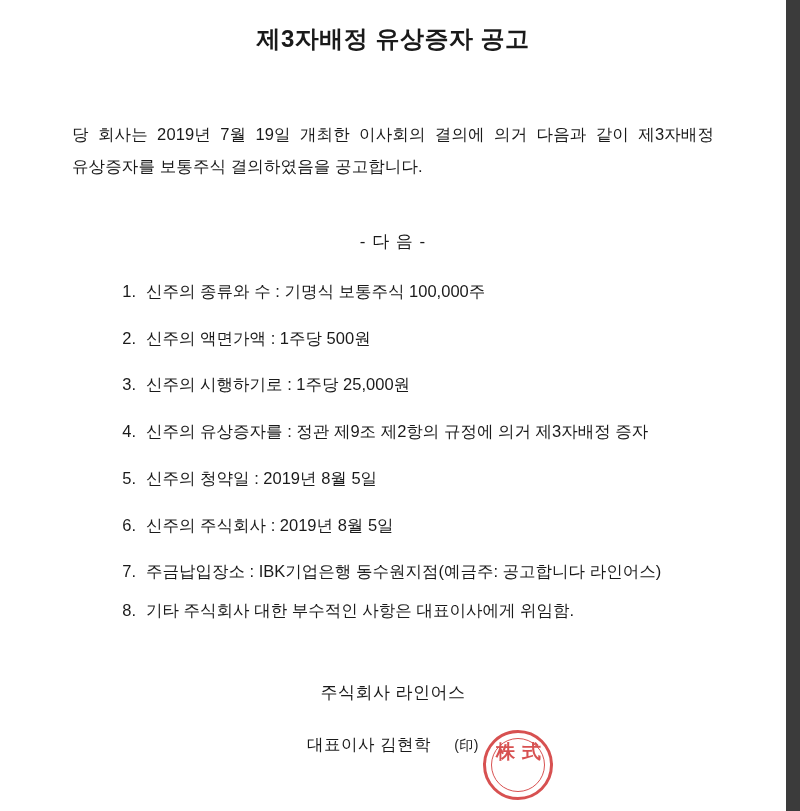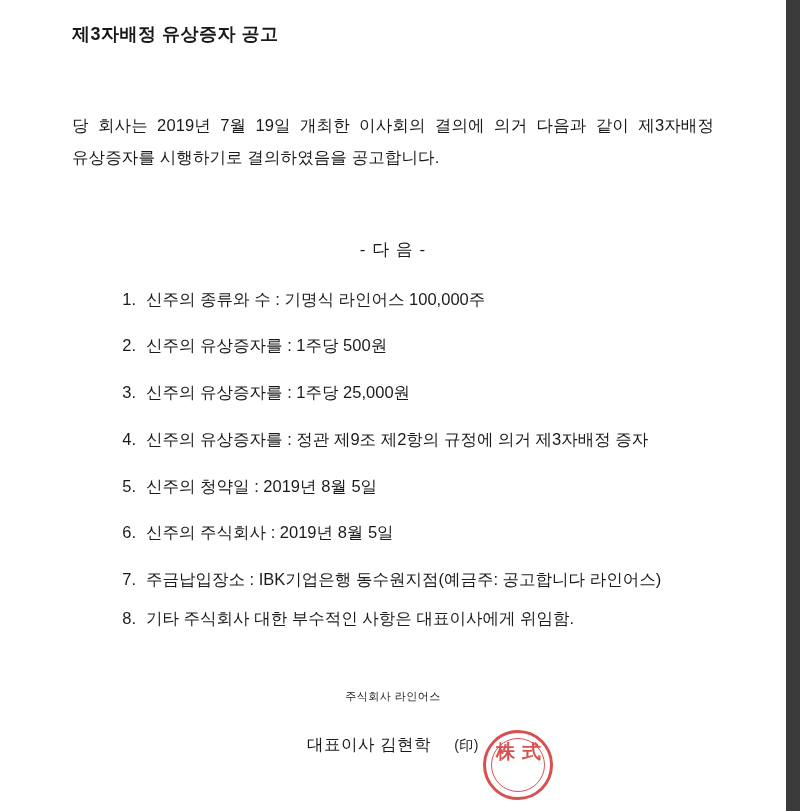--- a/index.html
+++ b/index.html
@@ -37,42 +37,42 @@
 
   .page {
     position: relative;
     width: 786px;
     height: 811px;
     box-sizing: border-box;
     padding: 0 72px;
   }
 
   .doc-title {
-    text-align: left;
-    font-size: 18px;
+    text-align: center;
+    font-size: 24px;
     font-weight: bold;
     letter-spacing: 0.5px;
     margin: 22px 0 0 0;
     padding: 0;
     line-height: 1.4;
   }
 
   .intro {
     margin: 62px 0 0 0;
     font-size: 16.5px;
     line-height: 1.95;
     letter-spacing: 0.1px;
     text-align: justify;
     word-break: keep-all;
   }
 
   .next-label {
     text-align: center;
     font-size: 17px;
-    margin: 64px 0 0 0;
+    margin: 48px 0 0 0;
     letter-spacing: 1px;
   }
 
   ol.items {
     list-style: none;
     margin: 26px 0 0 0;
     padding: 0 0 0 38px;
     font-size: 16.5px;
   }
   ol.items li {
@@ -97,21 +97,21 @@
 
   .date-line {
     text-align: center;
     font-size: 16.5px;
     margin: 52px 0 0 0;
     letter-spacing: 0.5px;
   }
 
   .company {
     text-align: center;
-    font-size: 11px;
+    font-size: 17px;
     margin: 58px 0 0 0;
     letter-spacing: 0.5px;
   }
 
   .signer-row {
     position: relative;
     text-align: center;
     font-size: 16.5px;
     margin: 30px 0 0 0;
     letter-spacing: 0.5px;
@@ -166,36 +166,36 @@
 <body>
 
 <div class="right-strip">
   <div class="bar"></div>
 </div>
 
 <div class="page">
 
   <h1 class="doc-title">제3자배정 유상증자 공고</h1>
 
-  <p class="intro">당 회사는 2019년 7월 19일 개최한 이사회의 결의에 의거 다음과 같이 제3자배정 유상증자를 시행하기로 결의하였음을 공고합니다.</p>
+  <p class="intro">당 회사는 2019년 7월 19일 개최한 이사회의 결의에 의거 다음과 같이 제3자배정 유상증자를 보통주식 결의하였음을 공고합니다.</p>
 
   <div class="next-label">-  다   음  -</div>
 
   <ol class="items">
     <li>
       <span class="num">1.</span>
-      <span class="txt">신주의 종류와 수 : 기명식 라인어스 100,000주</span>
+      <span class="txt">신주의 종류와 수 : 기명식 보통주식 100,000주</span>
     </li>
     <li>
       <span class="num">2.</span>
-      <span class="txt">신주의 유상증자를 : 1주당 500원</span>
+      <span class="txt">신주의 액면가액 : 1주당 500원</span>
     </li>
     <li>
       <span class="num">3.</span>
-      <span class="txt">신주의 유상증자를 : 1주당 25,000원</span>
+      <span class="txt">신주의 시행하기로 : 1주당 25,000원</span>
     </li>
     <li>
       <span class="num">4.</span>
       <span class="txt">신주의 유상증자를 : 정관 제9조 제2항의 규정에 의거 제3자배정 증자</span>
     </li>
     <li>
       <span class="num">5.</span>
       <span class="txt">신주의 청약일 : 2019년 8월 5일</span>
     </li>
     <li>

